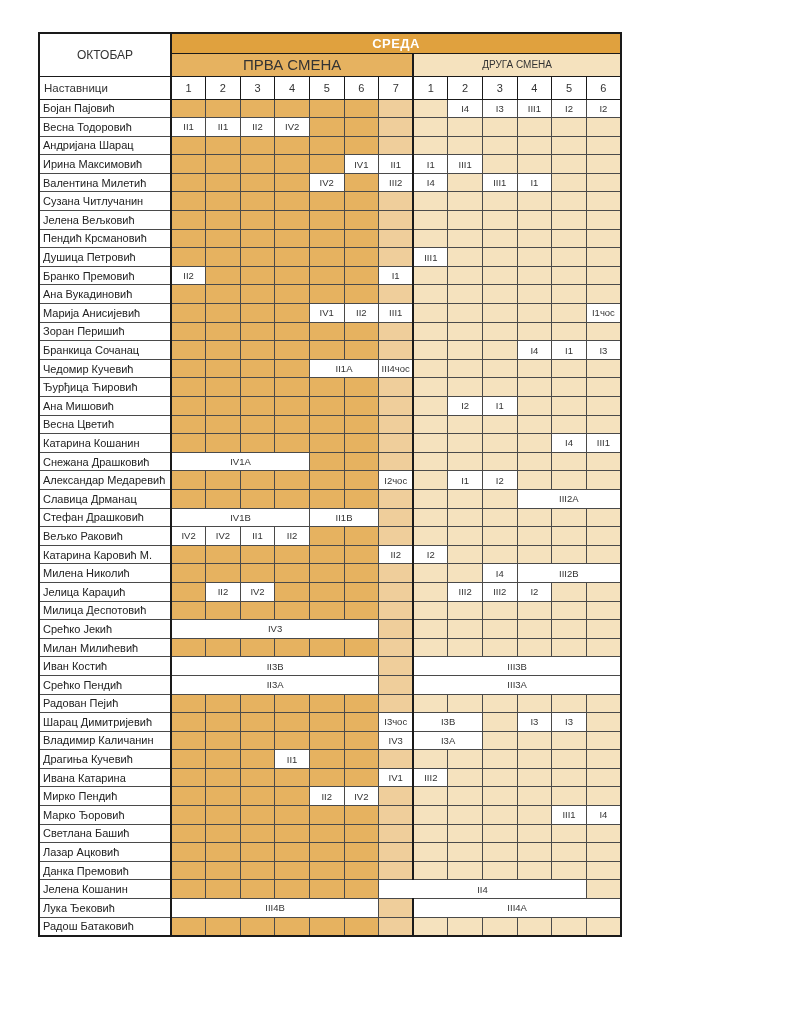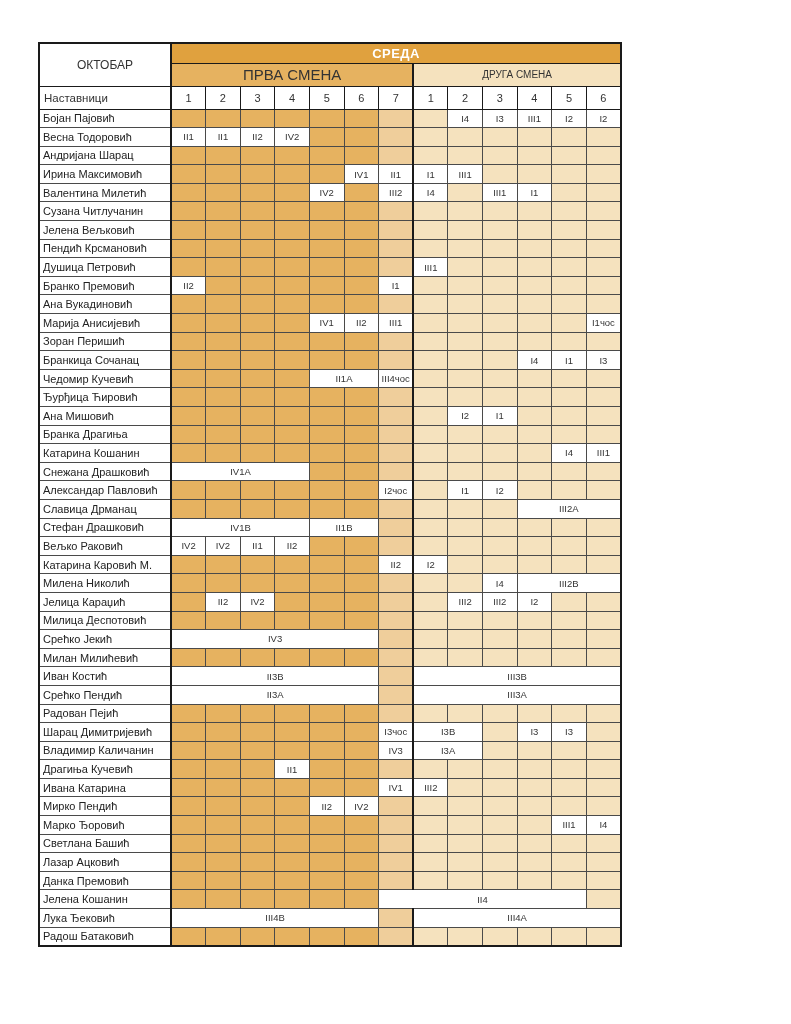--- a/index.html
+++ b/index.html
@@ -1,21 +1,21 @@
 <!DOCTYPE html>
 <html style="--day-bar: #E0A13E; --day-text: #FFFFFF; --shift1-bg: #E6B260; --period7-bg: #EFCE9B; --shift2-bg: #F5E2BE; --cell-bg: #FFFFFF; --grid: #4a4a4a; --grid-strong: #1a1a1a; --text: #333333;"><head>
 <meta charset="utf-8">
 <style>
   html, body {
     margin: 0; padding: 0;
     width: 791px; height: 1024px;
     background: #ffffff;
     font-family: "Liberation Sans", "DejaVu Sans", sans-serif;
   }
-  .sheet { position: absolute; left: 38px; top: 42px; border-radius: 24px; }
+  .sheet { position: absolute; left: 38px; top: 32px; border-radius: 24px; }
 
   table {
     border-collapse: collapse;
     table-layout: fixed;
     width: 584px;
     border: 2px solid var(--grid-strong, #1a1a1a);
   }
   col.name-col-w { width: 132px; }
 
   th, td {
@@ -364,21 +364,21 @@
           <td class="dark"></td>
           <td class="mid right-strong"></td>
           <td class="light"></td>
           <td class="white" colspan="1">I2</td>
           <td class="white" colspan="1">I1</td>
           <td class="light"></td>
           <td class="light"></td>
           <td class="light"></td>
         </tr>
         <tr class="">
-          <td class="tname right-strong">Бранка Драгиња</td>
+          <td class="tname right-strong">Весна Цветић</td>
           <td class="dark"></td>
           <td class="dark"></td>
           <td class="dark"></td>
           <td class="dark"></td>
           <td class="dark"></td>
           <td class="dark"></td>
           <td class="mid right-strong"></td>
           <td class="light"></td>
           <td class="light"></td>
           <td class="light"></td>
@@ -409,21 +409,21 @@
           <td class="dark"></td>
           <td class="mid right-strong"></td>
           <td class="light"></td>
           <td class="light"></td>
           <td class="light"></td>
           <td class="light"></td>
           <td class="light"></td>
           <td class="light"></td>
         </tr>
         <tr class="">
-          <td class="tname right-strong">Александар Павловић</td>
+          <td class="tname right-strong">Александар Медаревић</td>
           <td class="dark"></td>
           <td class="dark"></td>
           <td class="dark"></td>
           <td class="dark"></td>
           <td class="dark"></td>
           <td class="dark"></td>
           <td class="white right-strong" colspan="1">I2чос</td>
           <td class="light"></td>
           <td class="white" colspan="1">I1</td>
           <td class="white" colspan="1">I2</td>

